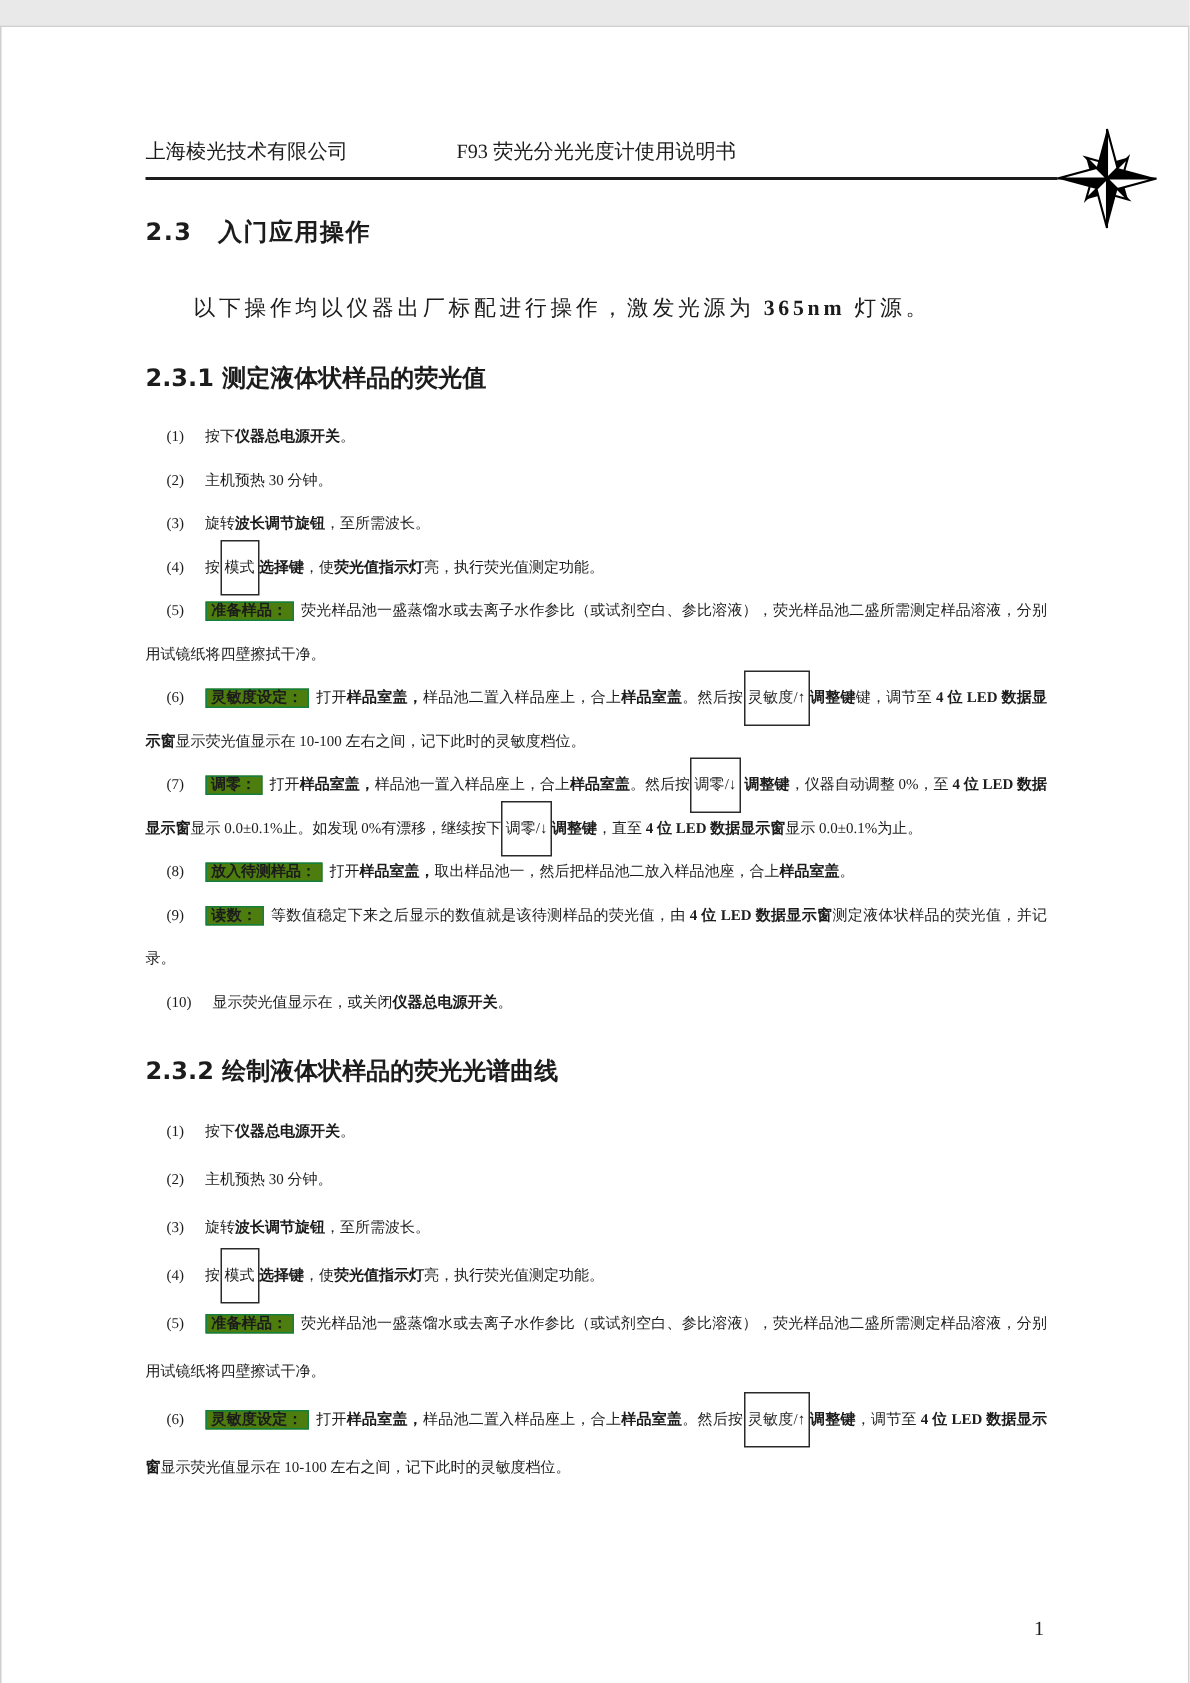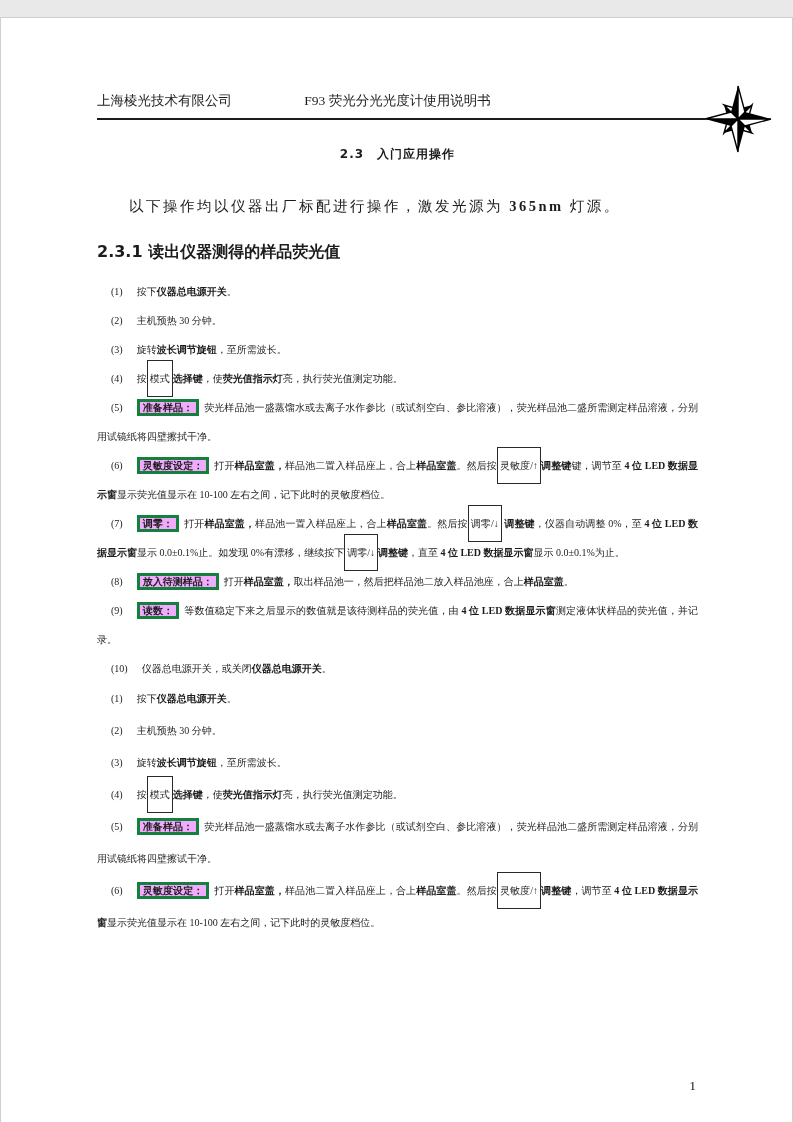--- a/index.html
+++ b/index.html
@@ -9,32 +9,32 @@
     font-family:"Liberation Serif","DejaVu Serif",serif;color:#1c1c1c;
     overflow:hidden;
   }
   .hdr{position:absolute;top:74px;left:96px;width:601px;height:20px;font-size:13.5px;}
   .hdr .company{position:absolute;left:0;top:0;}
   .hdr .doctitle{position:absolute;left:50%;transform:translateX(-50%);top:0;white-space:nowrap;}
   .rule{position:absolute;top:100px;left:96px;width:608px;height:2px;background:#1c1c1c;}
   .logo{position:absolute;left:702px;top:66px;width:70px;height:70px;}
   .main{position:absolute;left:96px;top:118px;width:601px;}
   .h1{font-family:"DejaVu Sans","Liberation Sans",sans-serif;font-weight:bold;
-      font-size:12px;line-height:25px;margin:6px 0 0 0;letter-spacing:1px;text-align:center;}
+      font-size:16px;line-height:25px;margin:6px 0 0 0;letter-spacing:1px;}
   .para.intro{margin-top:24px;font-size:14.5px;line-height:30px;
       text-indent:32px;letter-spacing:2.5px;}
   .h2{font-family:"DejaVu Sans","Liberation Sans",sans-serif;font-weight:bold;
       font-size:16px;line-height:22px;margin:20px 0 14px 0;}
   .item{font-size:10px;line-height:29px;text-align:justify;text-indent:14px;margin:0;}
   .item.sec2{line-height:32px;}
   .num{margin-right:14px;}
   .b{font-family:Liberation Serif, serif;font-weight:bold;}
   .kbd{border:1.5px solid #2a2a2a;padding:12px 2px;white-space:nowrap;}
   .shade{font-family:"DejaVu Sans","Liberation Sans",sans-serif;font-weight:bold;
-      background:#f0abfc;border:3px solid #15803d;padding:0 3px;margin-right:5px;white-space:nowrap;}
+      background:#4d7c0f;border:1px solid #15803d;padding:0 3px;margin-right:5px;white-space:nowrap;}
   .pageno{position:absolute;top:1060px;right:96px;font-size:13.5px;}
 </style>
 </head>
 <body>
 
 <div class="page">
 
   <div class="hdr">
     <span class="company">上海棱光技术有限公司</span>
     <span class="doctitle">F93 荧光分光光度计使用说明书</span>
@@ -59,31 +59,32 @@
     <polygon points="33,0 7,7 0,0" fill="#fff" stroke="#000" stroke-width="1.4"></polygon>
     <polygon points="0,33 7,7 0,0" fill="#000"></polygon>
     <polygon points="0,33 -7,7 0,0" fill="#fff" stroke="#000" stroke-width="1.4"></polygon>
     <polygon points="-33,0 -7,7 0,0" fill="#000"></polygon>
     <polygon points="-33,0 -7,-7 0,0" fill="#fff" stroke="#000" stroke-width="1.4"></polygon>
   </svg>
 
   <div class="main">
       <div class="h1">2.3　入门应用操作</div>
       <div class="para intro"><span>以下操作均以仪器出厂标配进行操作，激发光源为 </span><span class="b">365nm</span><span> 灯源。</span></div>
-      <div class="h2">2.3.1 读出仪器测得的样品荧光值</div>
+      <div class="h2">2.3.1 测定液体状样品的荧光值</div>
       <div class="item"><span class="num">(1)</span><span>按下</span><span class="b">仪器总电源开关</span><span>。</span></div>
       <div class="item"><span class="num">(2)</span><span>主机预热 30 分钟。</span></div>
       <div class="item"><span class="num">(3)</span><span>旋转</span><span class="b">波长调节旋钮</span><span>，至所需波长。</span></div>
       <div class="item"><span class="num">(4)</span><span>按</span><span class="kbd">模式</span><span class="b">选择键</span><span>，使</span><span class="b">荧光值指示灯</span><span>亮，执行荧光值测定功能。</span></div>
       <div class="item"><span class="num">(5)</span><span class="shade">准备样品：</span><span>荧光样品池一盛蒸馏水或去离子水作参比（或试剂空白、参比溶液），荧光样品池二盛所需测定样品溶液，分别用试镜纸将四壁擦拭干净。</span></div>
       <div class="item"><span class="num">(6)</span><span class="shade">灵敏度设定：</span><span>打开</span><span class="b">样品室盖，</span><span>样品池二置入样品座上，合上</span><span class="b">样品室盖</span><span>。然后按</span><span class="kbd">灵敏度/↑</span><span class="b">调整键</span><span>键，调节至 </span><span class="b">4 位 LED 数据显示窗</span><span>显示荧光值显示在 10-100 左右之间，记下此时的灵敏度档位。</span></div>
       <div class="item"><span class="num">(7)</span><span class="shade">调零：</span><span>打开</span><span class="b">样品室盖，</span><span>样品池一置入样品座上，合上</span><span class="b">样品室盖</span><span>。然后按</span><span class="kbd">调零/↓</span><span> </span><span class="b">调整键</span><span>，仪器自动调整 0%，至 </span><span class="b">4 位 LED 数据显示窗</span><span>显示 0.0±0.1%止。如发现 0%有漂移，继续按下</span><span class="kbd">调零/↓</span><span class="b">调整键</span><span>，直至 </span><span class="b">4 位 LED 数据显示窗</span><span>显示 0.0±0.1%为止。</span></div>
       <div class="item"><span class="num">(8)</span><span class="shade">放入待测样品：</span><span>打开</span><span class="b">样品室盖，</span><span>取出样品池一，然后把样品池二放入样品池座，合上</span><span class="b">样品室盖</span><span>。</span></div>
       <div class="item"><span class="num">(9)</span><span class="shade">读数：</span><span>等数值稳定下来之后显示的数值就是该待测样品的荧光值，由 </span><span class="b">4 位 LED 数据显示窗</span><span>测定液体状样品的荧光值，并记录。</span></div>
-      <div class="item"><span class="num">(10)</span><span>仪器总电源开关，或关闭</span><span class="b">仪器总电源开关</span><span>。</span></div>
+      <div class="item"><span class="num">(10)</span><span>显示荧光值显示在，或关闭</span><span class="b">仪器总电源开关</span><span>。</span></div>
+      <div class="h2">2.3.2 绘制液体状样品的荧光光谱曲线</div>
       <div class="item sec2"><span class="num">(1)</span><span>按下</span><span class="b">仪器总电源开关</span><span>。</span></div>
       <div class="item sec2"><span class="num">(2)</span><span>主机预热 30 分钟。</span></div>
       <div class="item sec2"><span class="num">(3)</span><span>旋转</span><span class="b">波长调节旋钮</span><span>，至所需波长。</span></div>
       <div class="item sec2"><span class="num">(4)</span><span>按</span><span class="kbd">模式</span><span class="b">选择键</span><span>，使</span><span class="b">荧光值指示灯</span><span>亮，执行荧光值测定功能。</span></div>
       <div class="item sec2"><span class="num">(5)</span><span class="shade">准备样品：</span><span>荧光样品池一盛蒸馏水或去离子水作参比（或试剂空白、参比溶液），荧光样品池二盛所需测定样品溶液，分别用试镜纸将四壁擦试干净。</span></div>
       <div class="item sec2"><span class="num">(6)</span><span class="shade">灵敏度设定：</span><span>打开</span><span class="b">样品室盖，</span><span>样品池二置入样品座上，合上</span><span class="b">样品室盖</span><span>。然后按</span><span class="kbd">灵敏度/↑</span><span class="b">调整键</span><span>，调节至 </span><span class="b">4 位 LED 数据显示窗</span><span>显示荧光值显示在 10-100 左右之间，记下此时的灵敏度档位。</span></div>
     </div>
 
   <div class="pageno">1</div>
 

